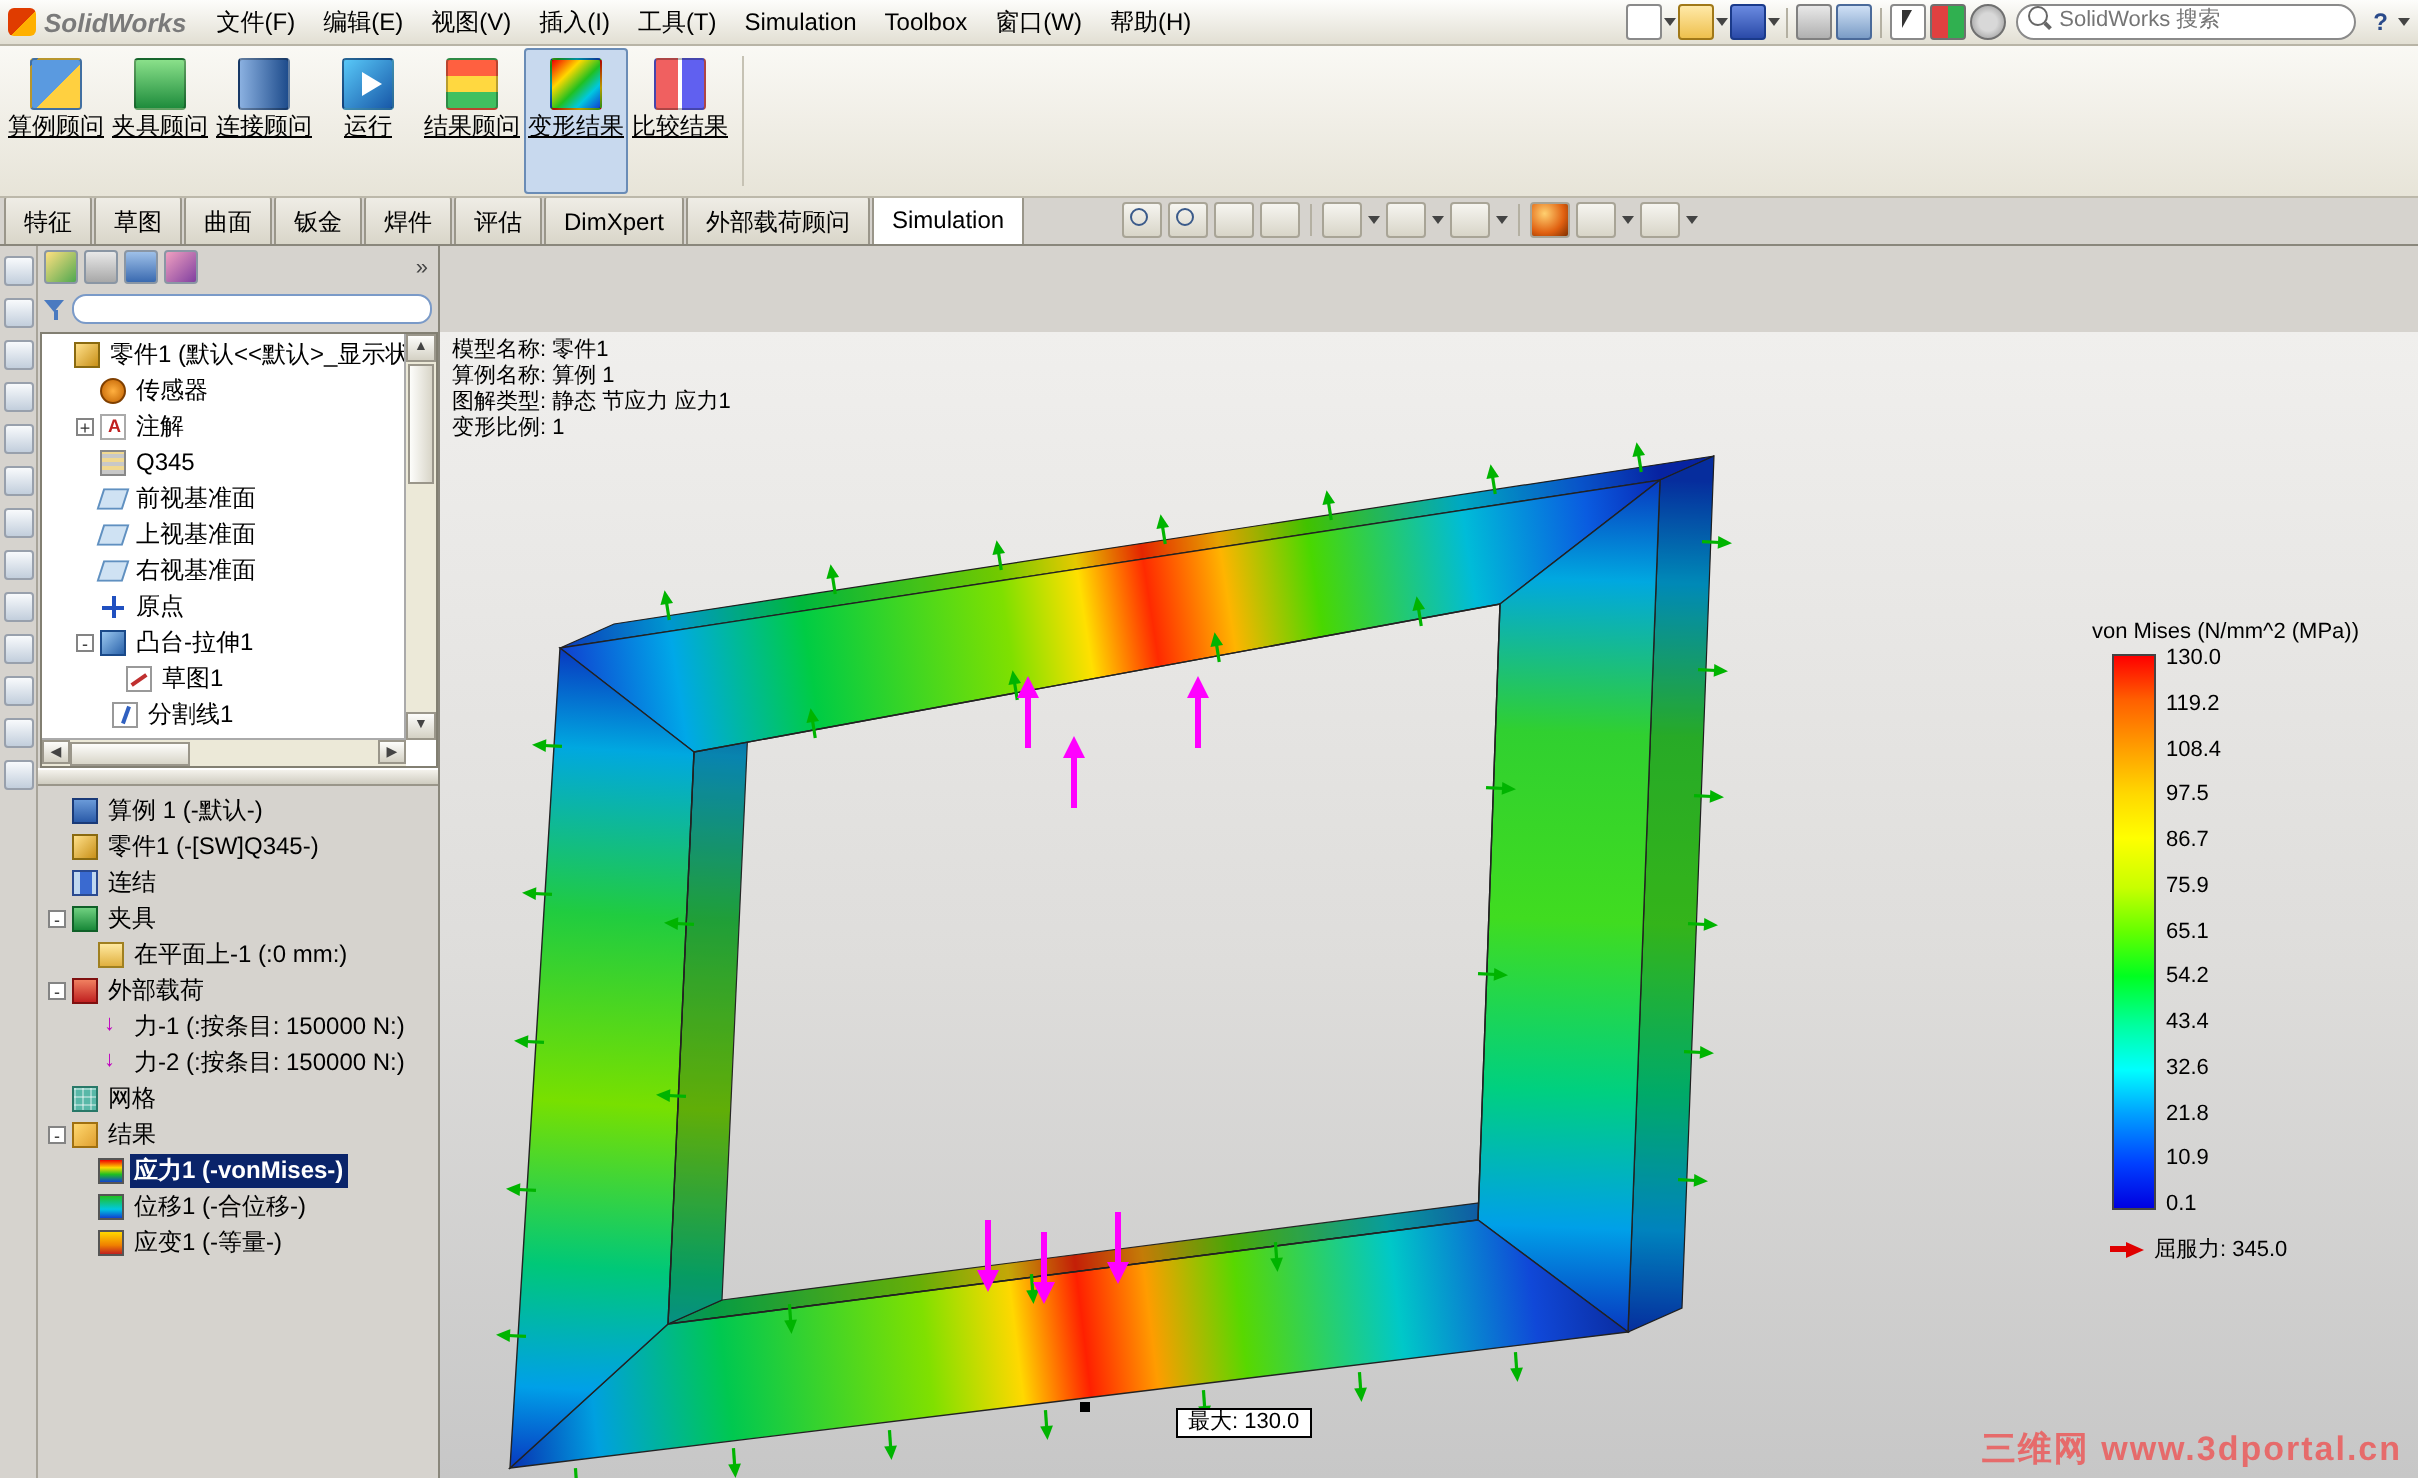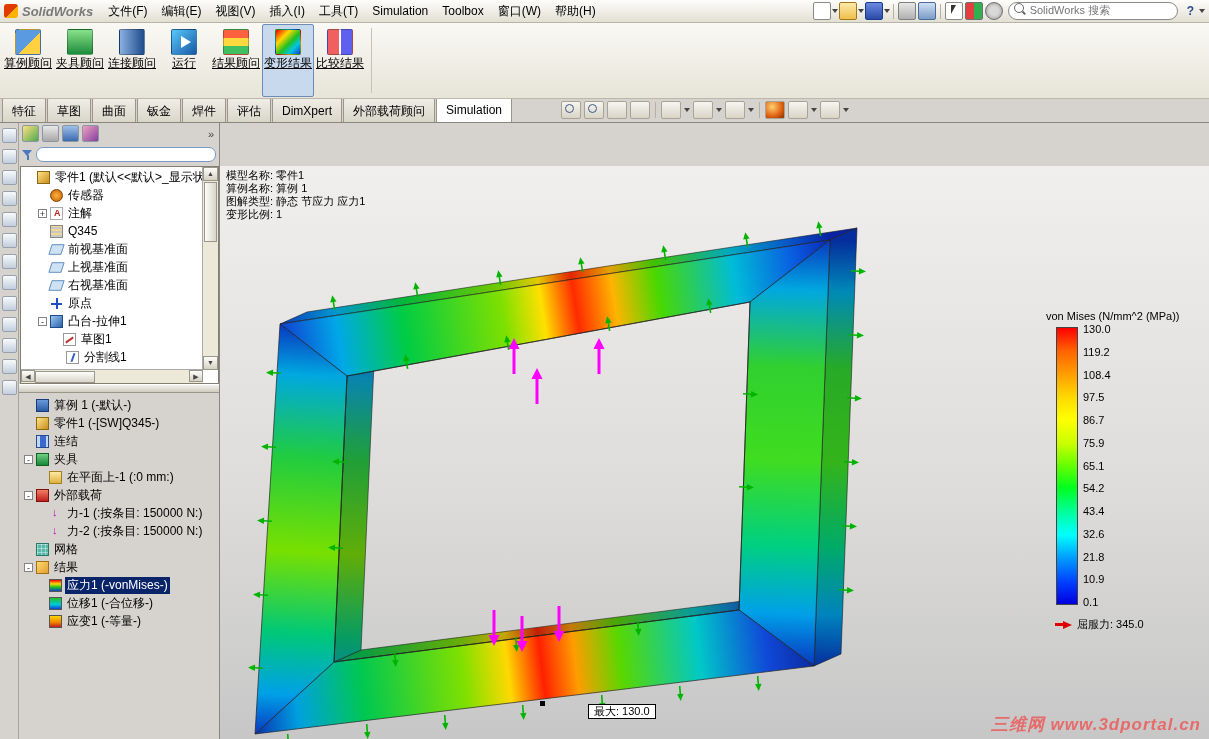--- a/index.html
+++ b/index.html
@@ -147,21 +147,21 @@
   .legend-body{display:flex;gap:5px;margin-left:10px;}
   .colorbar{width:22px;height:278px;border:1px solid #444;box-sizing:border-box;
     background:linear-gradient(180deg,#ff0000 0%,#ff6000 8%,#ffa000 17%,#ffd800 25%,#ffff00 33%,#c8ff00 42%,#64ff00 50%,#00ff20 58%,#00ffa0 67%,#00ffff 75%,#00a0ff 83%,#0040ff 92%,#0000e0 100%);}
   .legend-vals{display:flex;flex-direction:column;justify-content:space-between;height:284px;margin-top:-3px;}
   .lv{height:11px;line-height:11px;}
   .legend-yield{margin-top:9px;display:flex;align-items:center;gap:5px;}
   .yield-arrow{width:0;height:0;border-top:4px solid transparent;border-bottom:4px solid transparent;border-left:9px solid #e00000;position:relative;}
   .yield-arrow::before{content:"";position:absolute;left:-17px;top:-1.5px;width:9px;height:3px;background:#e00000;}
   .max-callout{position:absolute;left:368px;top:538px;background:#fff;border:1px solid #000;font-size:11px;
                padding:0 5px;height:13px;line-height:13px;z-index:8;white-space:nowrap;}
-  .watermark{position:absolute;right:8px;bottom:3px;font-size:17px;font-weight:bold;font-style:italic;
+  .watermark{position:absolute;right:8px;bottom:3px;font-size:17px;font-weight:bold;
              color:rgba(235,90,90,.85);letter-spacing:1px;z-index:9;white-space:nowrap;}
 </style>
 </head>
 <body>
 
 <div class="titlebar">
   <div class="logo">
     <div class="logo-mark"></div>
     <span class="logo-text">SolidWorks</span>
   </div>
@@ -344,21 +344,21 @@
           <div class="trow" style="padding-left: 17px;">
             <span class="twisty">-</span>
             <span class="tic ti-extrude"></span>
             <span class="trow-label">凸台-拉伸1</span>
           </div>
           <div class="trow" style="padding-left: 30px;">
             <span class="twisty"></span>
             <span class="tic ti-sketch"></span>
             <span class="trow-label">草图1</span>
           </div>
-          <div class="trow" style="padding-left: 33px;">
+          <div class="trow" style="padding-left: 23px;">
             <span class="twisty"></span>
             <span class="tic ti-split"></span>
             <span class="trow-label">分割线1</span>
           </div>
         </div>
     </div>
     <div class="vsb">
       <div class="sb-btn">▲</div>
       <div class="vthumb"></div>
       <div class="sb-btn bottom">▼</div>
@@ -419,21 +419,21 @@
         <div class="trow">
           <span class="twisty"></span>
           <span class="tic ti-mesh"></span>
           <span class="trow-label">网格</span>
         </div>
         <div class="trow">
           <span class="twisty">-</span>
           <span class="tic ti-results"></span>
           <span class="trow-label">结果</span>
         </div>
-        <div class="trow selected" style="padding-left: 17px;">
+        <div class="trow selected" style="padding-left: 17px; font-weight: bold;">
           <span class="twisty"></span>
           <span class="tic ti-stress"></span>
           <span class="trow-label">应力1 (-vonMises-)</span>
         </div>
         <div class="trow" style="padding-left: 17px;">
           <span class="twisty"></span>
           <span class="tic ti-disp"></span>
           <span class="trow-label">位移1 (-合位移-)</span>
         </div>
         <div class="trow" style="padding-left: 17px;">

